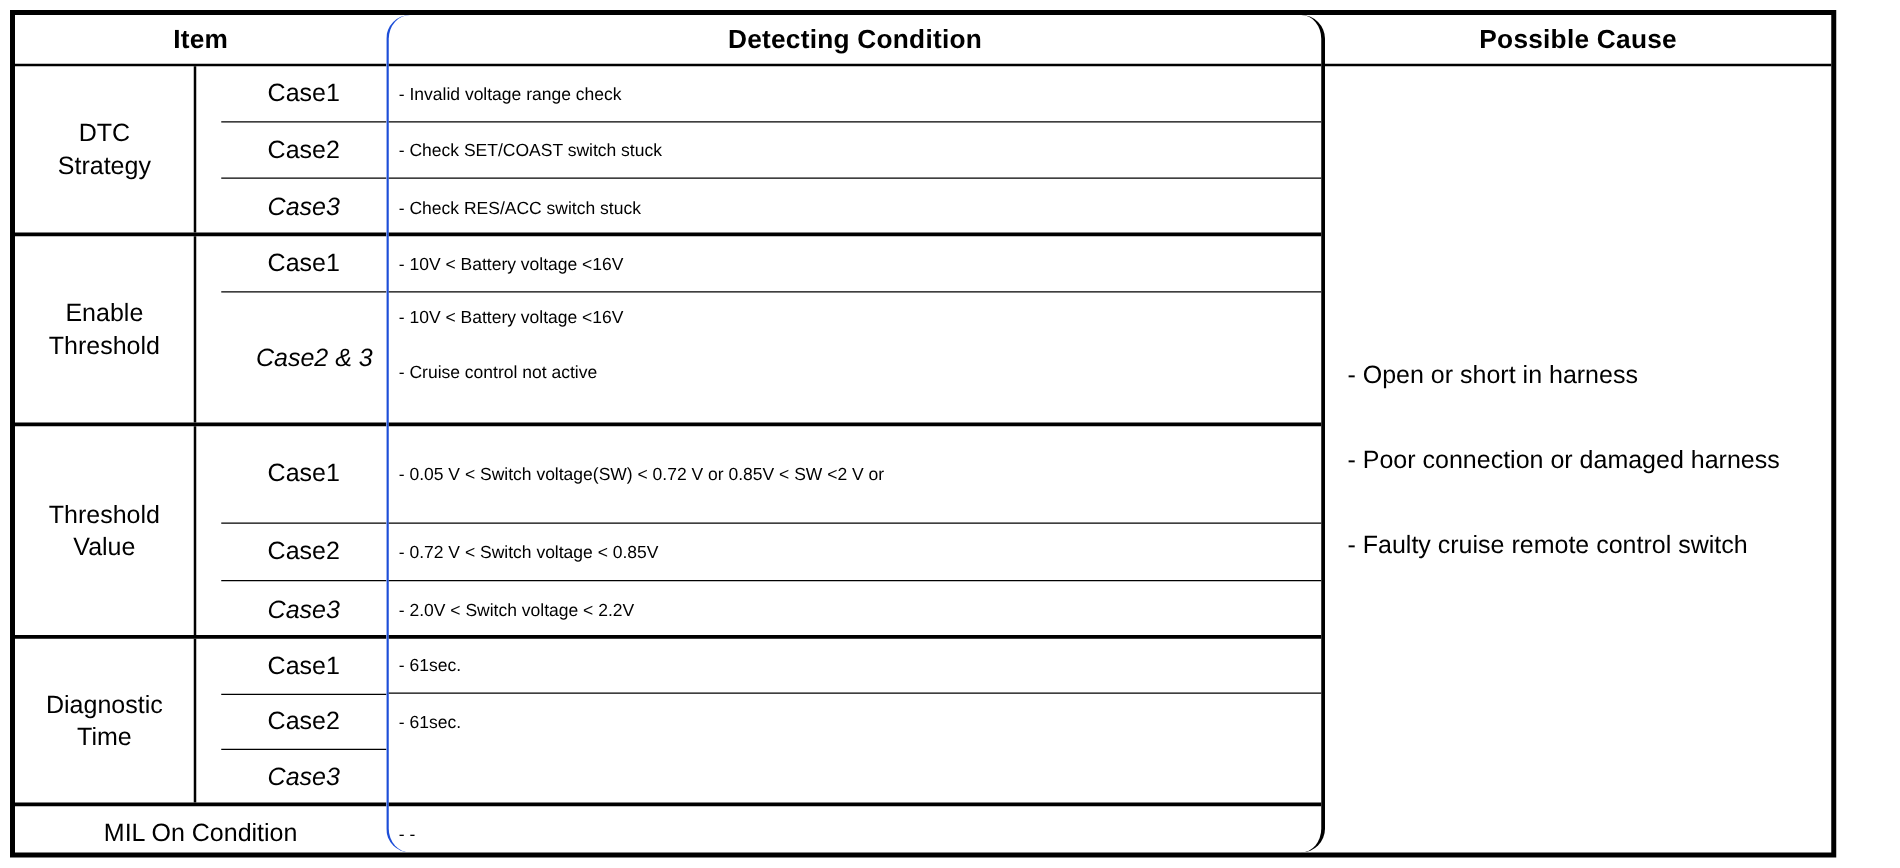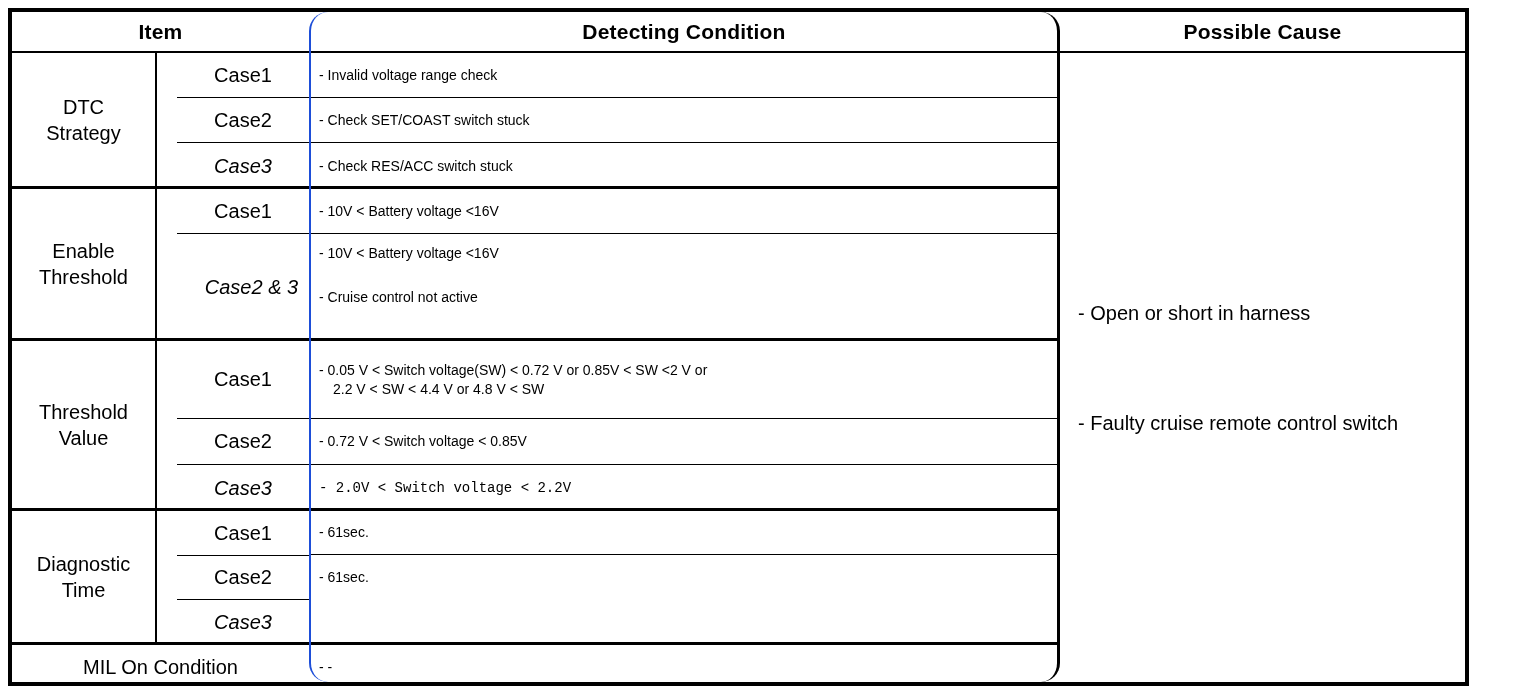--- a/index.html
+++ b/index.html
@@ -274,26 +274,25 @@
         <div class="detect-cell" style="height:107px;flex:0 0 107px;justify-content:flex-start;padding-top:10px;">
           <div class="detect-line">-  10V &lt; Battery voltage &lt;16V</div>
           <div class="detect-spacer"></div>
           <div class="detect-line">-  Cruise control not active</div>
         </div>
       </div>
 
       <div class="detect-group g-thresh">
         <div class="detect-cell" style="height:78px;flex:0 0 78px;">
           <div class="detect-line">-  0.05 V &lt; Switch voltage(SW) &lt; 0.72 V or 0.85V &lt; SW &lt;2 V or</div>
-          <div class="detect-line cont">2.2 V &lt; SW &lt; 4.4 V or 4.8 V &lt; SW</div>
         </div>
         <div class="detect-cell h-46">
           <div class="detect-line">-  0.72 V &lt; Switch voltage &lt; 0.85V</div>
         </div>
-        <div class="detect-cell" style="height:46px;flex:0 0 46px;font-family:Liberation Mono, monospace;">
+        <div class="detect-cell" style="height:46px;flex:0 0 46px;">
           <div class="detect-line">-  2.0V &lt; Switch voltage &lt; 2.2V</div>
         </div>
       </div>
 
       <div class="detect-group g-diag">
         <div class="detect-cell h-44">
           <div class="detect-line">-  61sec.</div>
         </div>
         <div class="detect-cell h-45b">
           <div class="detect-line">-  61sec.</div>
@@ -308,20 +307,21 @@
 
     </div>
 
     <div class="col-cause">
 
       <div class="hdr">Possible Cause</div>
 
       <div class="cause-body">
         <div class="cause-line">-  Open or short in harness</div>
         <div class="cause-gap"></div>
+        <div class="cause-line">-  Poor connection or damaged harness</div>
         <div class="cause-gap"></div>
         <div class="cause-line">-  Faulty cruise remote control switch</div>
       </div>
 
     </div>
 
   </div>
 </div>
 
 </body></html>

